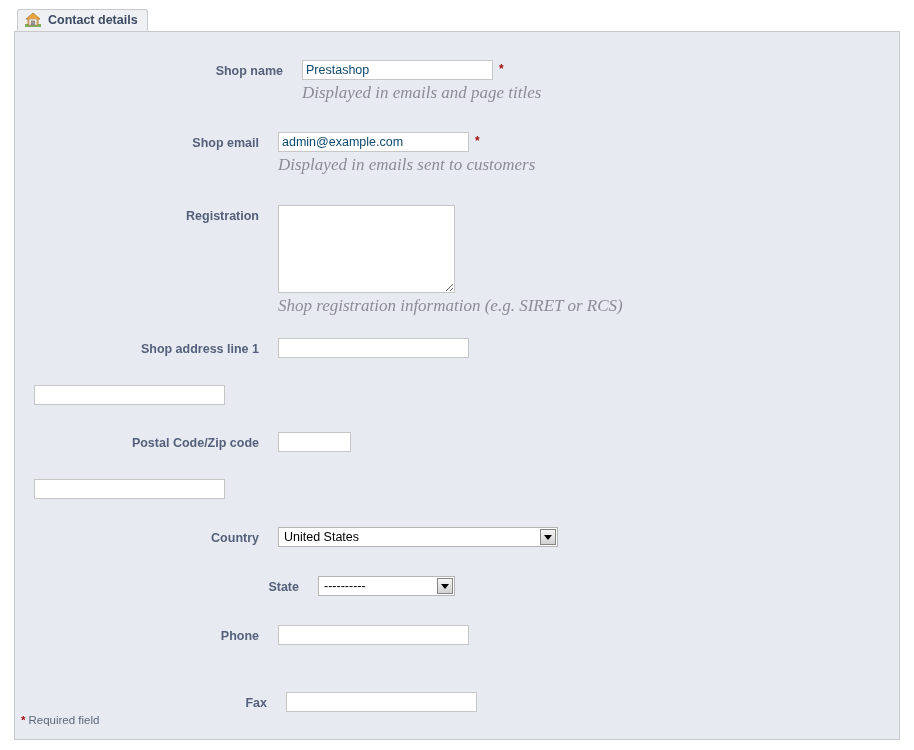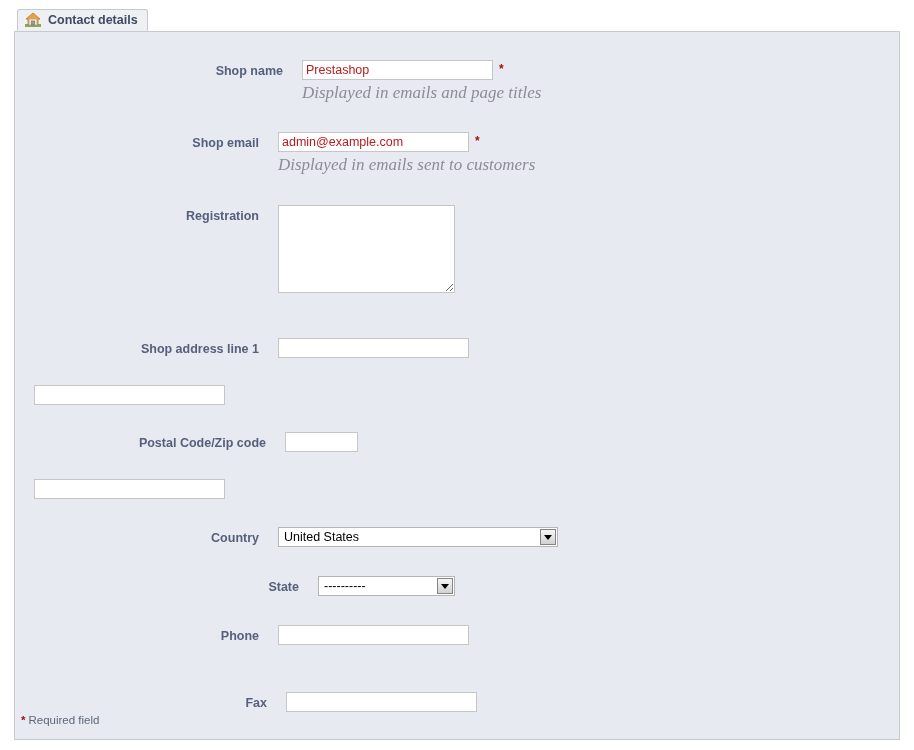--- a/index.html
+++ b/index.html
@@ -94,21 +94,21 @@
   .inline { display: flex; align-items: flex-start; }
 
   input.txt {
     height: 20px;
     box-sizing: border-box;
     border: 1px solid #c6c6c6;
     background: #ffffff;
     padding: 1px 3px;
     font-family: "Liberation Sans", sans-serif;
     font-size: 12.5px;
-    color: #b91c1c;
+    color: #0c4a6e;
     outline: none;
   }
   input.w-std { width: 191px; }
   input.w-zip { width: 73px; }
 
   textarea.ta {
     width: 177px;
     height: 88px;
     box-sizing: border-box;
     border: 1px solid #c6c6c6;
@@ -231,37 +231,38 @@
           <span class="req">*</span>
         </div>
         <div class="hint">Displayed in emails sent to customers</div>
       </div>
     </div>
 
     <div class="row" style="top:173px;">
       <div class="label">Registration</div>
       <div class="field">
         <textarea class="ta" style=""></textarea>
+        <div class="hint">Shop registration information (e.g. SIRET or RCS)</div>
       </div>
     </div>
 
     <div class="row" style="top:306px;">
       <div class="label">Shop address line 1</div>
       <div class="field">
         <input class="txt w-std" type="text" value="" style="">
       </div>
     </div>
 
     <div class="row" style="top:353px;">
       <div class="field">
         <input class="txt w-std" type="text" value="" style="">
       </div>
     </div>
 
-    <div class="row" style="top:400px;padding-left:7px;">
+    <div class="row" style="top:400px;">
       <div class="label">Postal Code/Zip code</div>
       <div class="field">
         <input class="txt w-zip" type="text" value="" style="">
       </div>
     </div>
 
     <div class="row" style="top:447px;">
       <div class="field">
         <input class="txt w-std" type="text" value="" style="">
       </div>

